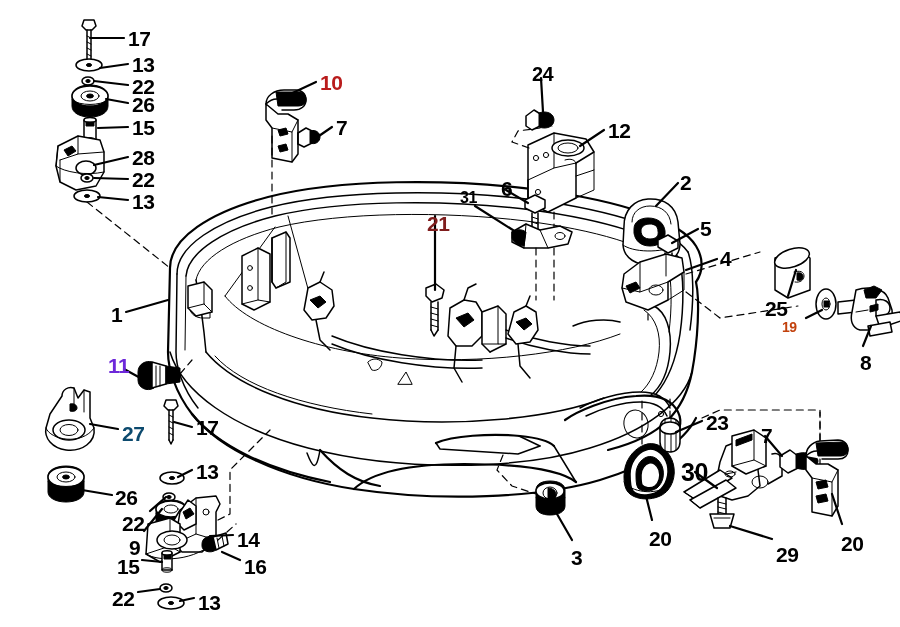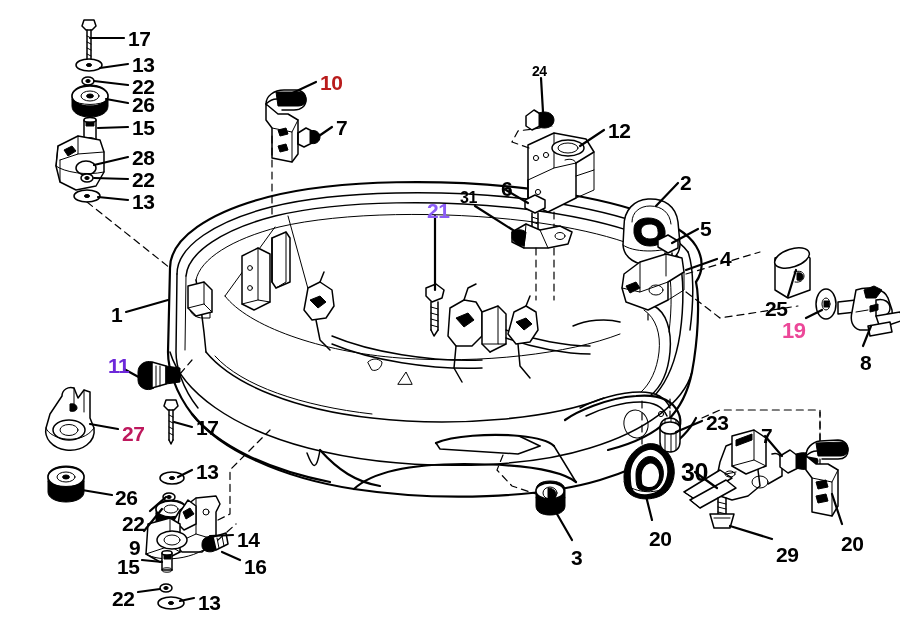--- a/index.html
+++ b/index.html
@@ -521,34 +521,34 @@
       <div class="callout" style="left: 108px; top: 28px; font-size: 21px; color: rgb(0, 0, 0);">17</div>
       <div class="callout" style="left: 112px; top: 54px; font-size: 21px; color: rgb(0, 0, 0);">13</div>
       <div class="callout" style="left: 112px; top: 76px; font-size: 21px; color: rgb(0, 0, 0);">22</div>
       <div class="callout" style="left: 112px; top: 94px; font-size: 21px; color: rgb(0, 0, 0);">26</div>
       <div class="callout" style="left: 112px; top: 117px; font-size: 21px; color: rgb(0, 0, 0);">15</div>
       <div class="callout" style="left: 112px; top: 147px; font-size: 21px; color: rgb(0, 0, 0);">28</div>
       <div class="callout" style="left: 112px; top: 169px; font-size: 21px; color: rgb(0, 0, 0);">22</div>
       <div class="callout" style="left: 112px; top: 191px; font-size: 21px; color: rgb(0, 0, 0);">13</div>
       <div class="callout" style="left: 300px; top: 72px; font-size: 21px; color: #b91c1c;">10</div>
       <div class="callout" style="left: 316px; top: 117px; font-size: 21px; color: rgb(0, 0, 0);">7</div>
-      <div class="callout" style="left: 512px; top: 64px; font-size: 14px; color: rgb(0, 0, 0);">24</div>
+      <div class="callout" style="left: 512px; top: 64px; font-size: 20px; color: rgb(0, 0, 0);">24</div>
       <div class="callout" style="left: 588px; top: 120px; font-size: 21px; color: rgb(0, 0, 0);">12</div>
       <div class="callout" style="left: 660px; top: 172px; font-size: 21px; color: rgb(0, 0, 0);">2</div>
       <div class="callout" style="left: 481px; top: 178px; font-size: 21px; color: rgb(0, 0, 0);">6</div>
       <div class="callout" style="left: 440px; top: 190px; font-size: 16px; color: rgb(0, 0, 0);">31</div>
-      <div class="callout" style="left: 407px; top: 200px; font-size: 21px; color: #8b5cf6;">21</div>
+      <div class="callout" style="left: 407px; top: 213px; font-size: 21px; color: #7f1d1d;">21</div>
       <div class="callout" style="left: 680px; top: 218px; font-size: 21px; color: rgb(0, 0, 0);">5</div>
       <div class="callout" style="left: 700px; top: 248px; font-size: 21px; color: rgb(0, 0, 0);">4</div>
       <div class="callout" style="left: 745px; top: 298px; font-size: 21px; color: rgb(0, 0, 0);">25</div>
-      <div class="callout" style="left: 762px; top: 320px; font-size: 22px; color: #ec4899; text-align: right;">19</div>
+      <div class="callout" style="left: 762px; top: 320px; font-size: 14px; color: #c2410c; text-align: right;">19</div>
       <div class="callout" style="left: 840px; top: 352px; font-size: 21px; color: rgb(0, 0, 0);">8</div>
       <div class="callout" style="left: 91px; top: 304px; font-size: 21px; color: rgb(0, 0, 0);">1</div>
       <div class="callout" style="left: 88px; top: 355px; font-size: 21px; color: #6d28d9;">11</div>
-      <div class="callout" style="left: 102px; top: 423px; font-size: 21px; color: #be185d;">27</div>
+      <div class="callout" style="left: 102px; top: 423px; font-size: 21px; color: #0c4a6e;">27</div>
       <div class="callout" style="left: 176px; top: 417px; font-size: 21px; color: rgb(0, 0, 0);">17</div>
       <div class="callout" style="left: 95px; top: 487px; font-size: 21px; color: rgb(0, 0, 0);">26</div>
       <div class="callout" style="left: 176px; top: 461px; font-size: 21px; color: rgb(0, 0, 0);">13</div>
       <div class="callout" style="left: 102px; top: 513px; font-size: 21px; color: rgb(0, 0, 0);">22</div>
       <div class="callout" style="left: 109px; top: 537px; font-size: 21px; color: rgb(0, 0, 0);">9</div>
       <div class="callout" style="left: 217px; top: 529px; font-size: 21px; color: rgb(0, 0, 0);">14</div>
       <div class="callout" style="left: 224px; top: 556px; font-size: 21px; color: rgb(0, 0, 0);">16</div>
       <div class="callout" style="left: 97px; top: 556px; font-size: 21px; color: rgb(0, 0, 0);">15</div>
       <div class="callout" style="left: 92px; top: 588px; font-size: 21px; color: rgb(0, 0, 0);">22</div>
       <div class="callout" style="left: 178px; top: 592px; font-size: 21px; color: rgb(0, 0, 0);">13</div>

